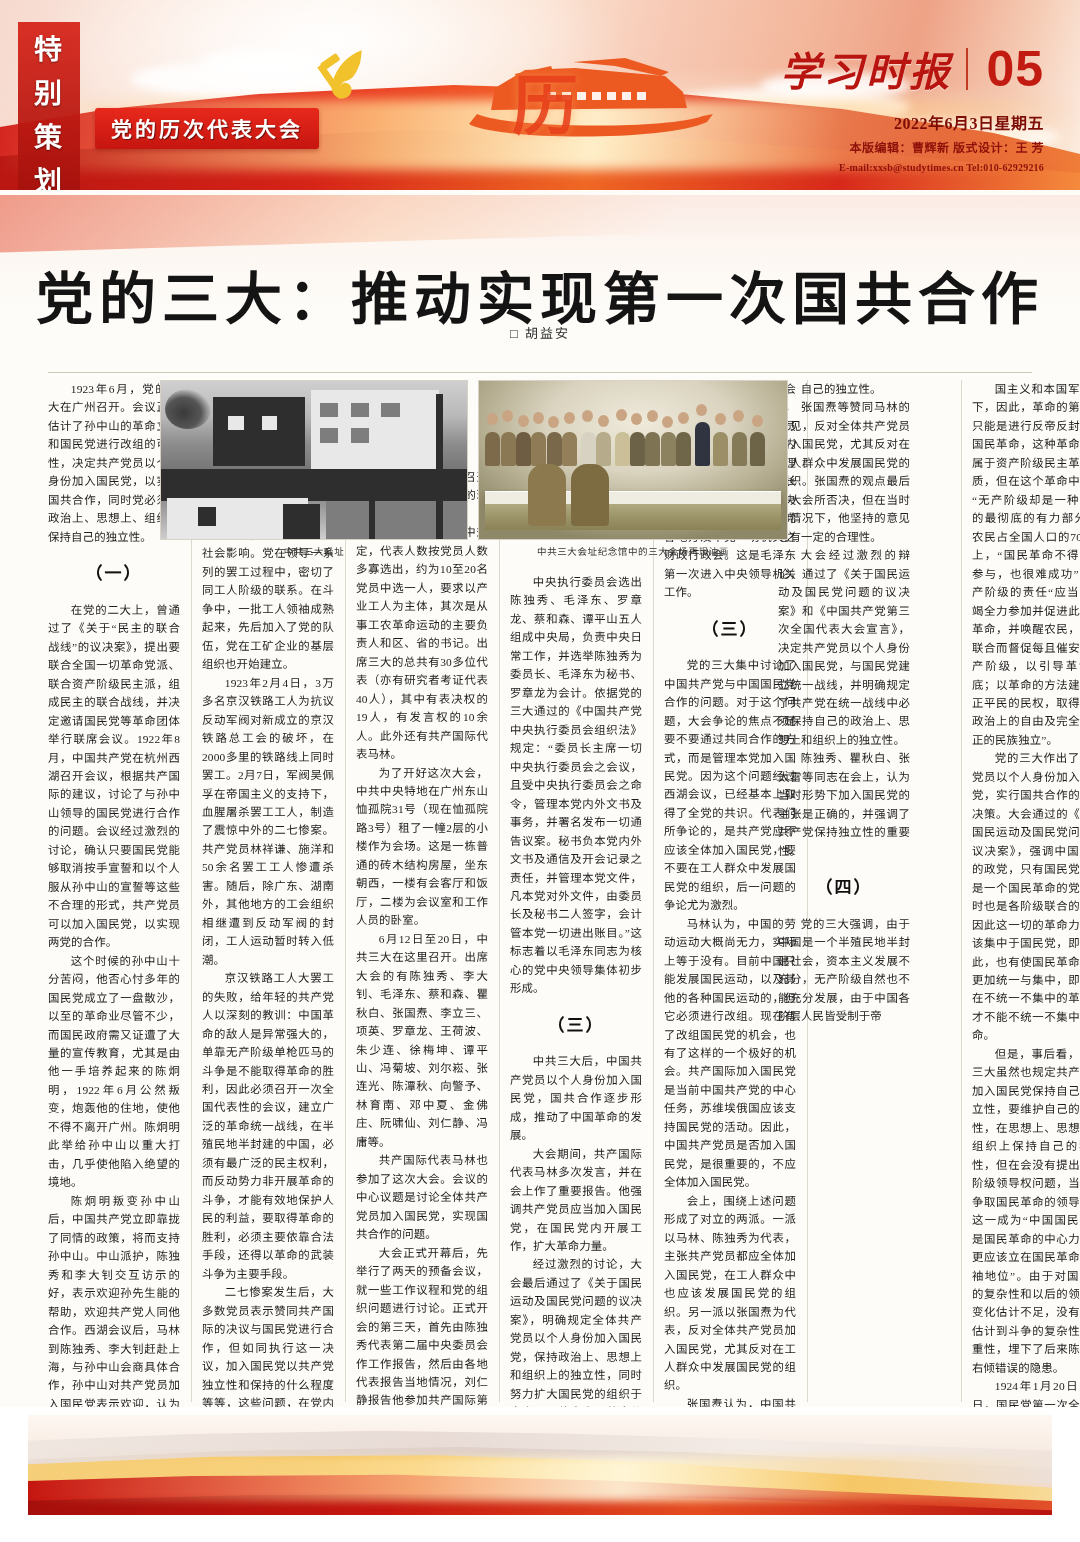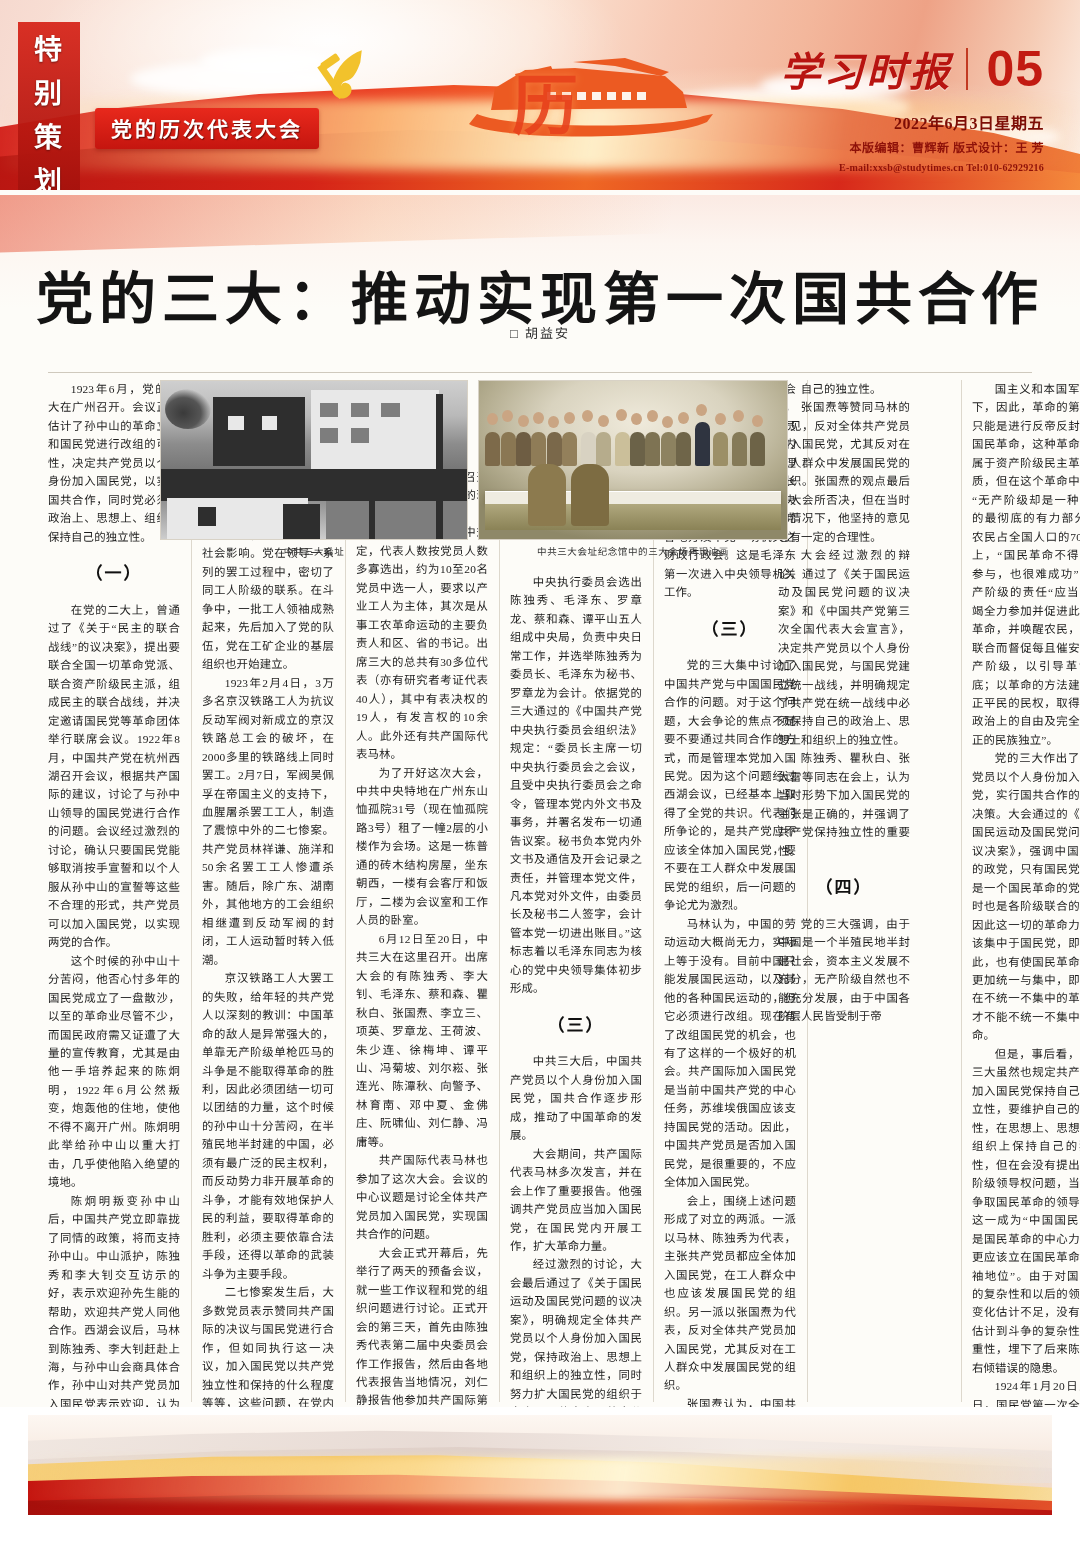--- a/index.html
+++ b/index.html
@@ -258,21 +258,21 @@
         <p>1923年6月，党的三大在广州召开。会议正确估计了孙中山的革命立场和国民党进行改组的可能性，决定共产党员以个人身份加入国民党，以实现国共合作，同时党必须在政治上、思想上、组织上保持自己的独立性。</p>
         <p class="sec">（一）</p>
         <p>在党的二大上，曾通过了《关于“民主的联合战线”的议决案》，提出要联合全国一切革命党派、联合资产阶级民主派，组成民主的联合战线，并决定邀请国民党等革命团体举行联席会议。1922年8月，中国共产党在杭州西湖召开会议，根据共产国际的建议，讨论了与孙中山领导的国民党进行合作的问题。会议经过激烈的讨论，确认只要国民党能够取消按手宣誓和以个人服从孙中山的宣誓等这些不合理的形式，共产党员可以加入国民党，以实现两党的合作。</p>
         <p>这个时候的孙中山十分苦闷，他否心忖多年的国民党成立了一盘散沙，以至的革命业尽管不少，而国民政府需又证遭了大量的宣传教育，尤其是由他一手培养起来的陈炯明，1922年6月公然叛变，炮轰他的住地，使他不得不离开广州。陈炯明此举给孙中山以重大打击，几乎使他陷入绝望的境地。</p>
         <p>陈炯明叛变孙中山后，中国共产党立即靠拢了同情的政策，将而支持孙中山。中山派护，陈独秀和李大钊交互访示的好，表示欢迎孙先生能的帮助，欢迎共产党人同他合作。西湖会议后，马林到陈独秀、李大钊赶赴上海，与孙中山会商具体合作，孙中山对共产党员加入国民党表示欢迎，认为这是加强国民党组织的一个途径，但反对采用两党平等联合的方式，依照民主主义精神改组国民党组织。</p>
         <p>按照西湖会议的决定，李大钊、陈独秀、蔡和森、张太雷等先后加入了国民党，率先加入了国民党。1922年9月，孙中山召集各省的国民党的黄纪的同盟，又指定包括陈独秀在内的9人组成国民党“改进方略”起草委员会，拟定党纲和总章草案。</p>
       </div>
     <div class="col c-2" style="padding-top:109px;height:829px">
         <p>月开始的开滦煤矿工人大罢工，取得了胜利或部分胜利，产生了广泛的社会影响。党在领导一系列的罢工过程中，密切了同工人阶级的联系。在斗争中，一批工人领袖成熟起来，先后加入了党的队伍，党在工矿企业的基层组织也开始建立。</p>
         <p>1923年2月4日，3万多名京汉铁路工人为抗议反动军阀对新成立的京汉铁路总工会的破坏，在2000多里的铁路线上同时罢工。2月7日，军阀吴佩孚在帝国主义的支持下，血腥屠杀罢工工人，制造了震惊中外的二七惨案。共产党员林祥谦、施洋和50余名罢工工人惨遭杀害。随后，除广东、湖南外，其他地方的工会组织相继遭到反动军阀的封闭，工人运动暂时转入低潮。</p>
-        <p>京汉铁路工人大罢工的失败，给年轻的共产党人以深刻的教训：中国革命的敌人是异常强大的，单靠无产阶级单枪匹马的斗争是不能取得革命的胜利，因此必须团结一切可以团结的力量，这个时候的孙中山十分苦闷，在半殖民地半封建的中国，必须有最广泛的民主权利，而反动势力非开展革命的斗争，才能有效地保护人民的利益，要取得革命的胜利，必须主要依靠合法手段，还得以革命的武装斗争为主要手段。</p>
+        <p>京汉铁路工人大罢工的失败，给年轻的共产党人以深刻的教训：中国革命的敌人是异常强大的，单靠无产阶级单枪匹马的斗争是不能取得革命的胜利，因此必须召开一次全国代表性的会议，建立广泛的革命统一战线，在半殖民地半封建的中国，必须有最广泛的民主权利，而反动势力非开展革命的斗争，才能有效地保护人民的利益，要取得革命的胜利，必须主要依靠合法手段，还得以革命的武装斗争为主要手段。</p>
         <p>二七惨案发生后，大多数党员表示赞同共产国际的决议与国民党进行合作，但如同执行这一决议，加入国民党以共产党独立性和保持的什么程度等等，这些问题，在党内是有不同的看法，因此必须召开一次全国代表性的会议，解决上述问题，统一全党的认识，于是，中共中央决定筹备召开党的第三次全国代表大会，并决定设立在广州召开。</p>
       </div>
     <div class="col c-3" style="padding-top:88px;height:829px">
         <p>州，因而在这里召开三大有一个相对安定的环境。</p>
         <p>中共中央在通知中规定，代表人数按党员人数多寡选出，约为10至20名党员中选一人，要求以产业工人为主体，其次是从事工农革命运动的主要负责人和区、省的书记。出席三大的总共有30多位代表（亦有研究者考证代表40人），其中有表决权的19人，有发言权的10余人。此外还有共产国际代表马林。</p>
         <p>为了开好这次大会，中共中央特地在广州东山恤孤院31号（现在恤孤院路3号）租了一幢2层的小楼作为会场。这是一栋普通的砖木结构房屋，坐东朝西，一楼有会客厅和饭厅，二楼为会议室和工作人员的卧室。</p>
         <p>6月12日至20日，中共三大在这里召开。出席大会的有陈独秀、李大钊、毛泽东、蔡和森、瞿秋白、张国焘、李立三、项英、罗章龙、王荷波、朱少连、徐梅坤、谭平山、冯菊坡、刘尔崧、张连光、陈潭秋、向警予、林育南、邓中夏、金佛庄、阮啸仙、刘仁静、冯庸等。</p>
         <p>共产国际代表马林也参加了这次大会。会议的中心议题是讨论全体共产党员加入国民党，实现国共合作的问题。</p>
         <p>大会正式开幕后，先举行了两天的预备会议，就一些工作议程和党的组织问题进行讨论。正式开会的第三天，首先由陈独秀代表第二届中央委员会作工作报告，然后由各地代表报告当地情况，刘仁静报告他参加共产国际第四次代表大会的情况，张国焘报告“二七”罢工及其善后情况。后面的日程是进行全体会议或分组讨论。中心议题是共产党员加入国民党的问题。</p>
       </div>

